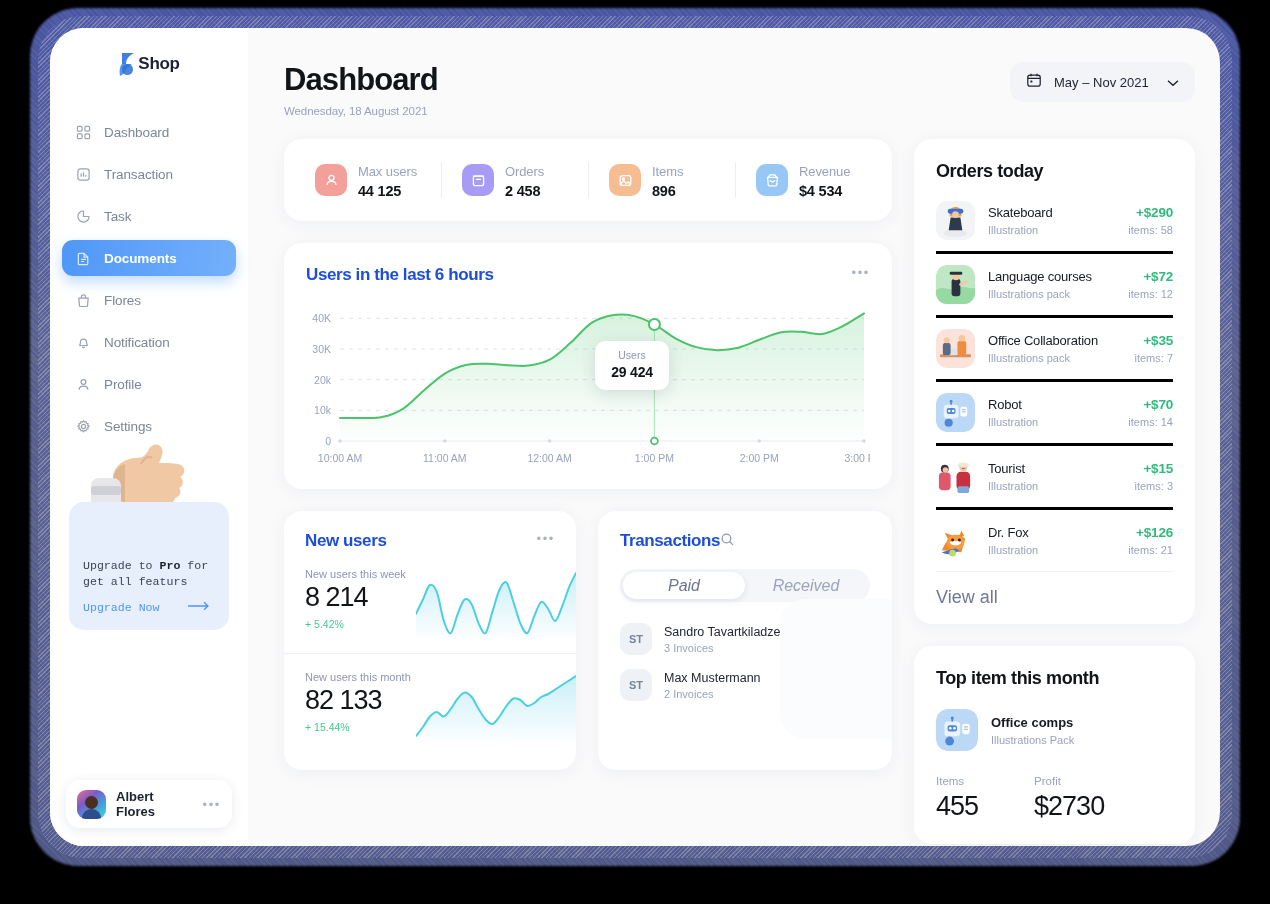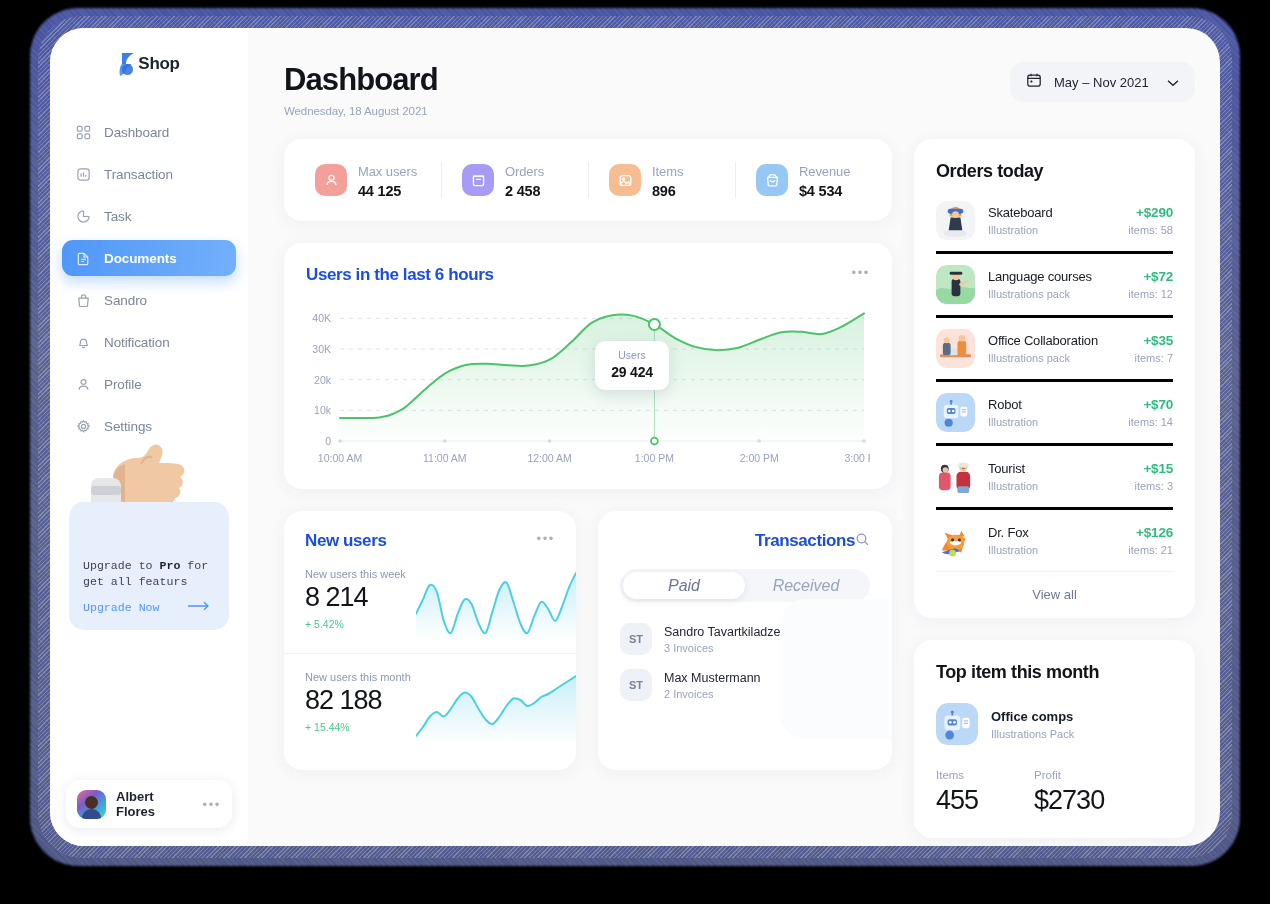--- a/index.html
+++ b/index.html
@@ -141,21 +141,21 @@
   .newusers { width: 292px; flex: 0 0 292px; padding: 20px 0 0 0; height: 259px; overflow: hidden; position: relative; }
   .nu-head { display: flex; align-items: flex-start; justify-content: space-between; padding: 0 21px; }
   .nu-block { position: relative; height: 93px; padding: 17px 21px 0 21px; }
   .nu-divider { height: 1px; background: #eef0f4; margin: 9px 0 0 0; }
   .nu-label { font-size: 11px; color: #8d96b3; }
   .nu-value { font-size: 27px; font-weight: 500; color: #111418; letter-spacing: -1px; margin-top: 2px; }
   .nu-delta { font-size: 10.5px; color: #46c98f; margin-top: 5px; }
   .nu-spark { position: absolute; right: 0; top: 12px; width: 160px; height: 76px; }
 
   .transactions { flex: 1; padding: 20px 0 0 0; height: 259px; position: relative; overflow: hidden; }
-  .tx-head { display: flex; align-items: center; justify-content: flex-end; padding: 0 22px; }
+  .tx-head { display: flex; align-items: center; justify-content: flex-start; padding: 0 22px; }
   .tabs { margin: 18px 22px 0 22px; background: #f4f6f9; border-radius: 20px; height: 33px; display: flex; padding: 3px; }
   .tab { flex: 1; display: flex; align-items: center; justify-content: center; font-size: 16px; color: #9aa3bd; border-radius: 18px; cursor: pointer; font-style: italic; }
   .tab.active { background: #fff; color: #6b7590; box-shadow: 0 2px 7px rgba(35,50,90,.10); font-weight: 500; }
   .tx-list { margin-top: 14px; }
   .tx-row { display: flex; align-items: center; gap: 12px; padding: 7px 22px; cursor: pointer; }
   .tx-ava { width: 32px; height: 32px; border-radius: 10px; background: #eef1f5; color: #79839a; font-size: 11px; font-weight: 600; display: flex; align-items: center; justify-content: center; flex: 0 0 32px; }
   .tx-name { font-size: 12.5px; color: #222733; font-weight: 500; }
   .tx-sub { font-size: 11px; color: #9aa3bd; margin-top: 3px; }
   .tx-ghost { position: absolute; right: -28px; top: 88px; width: 140px; height: 140px; background: #fbfcfd; border-radius: 26px; }
 
@@ -164,21 +164,21 @@
   .orders-title { font-size: 18px; font-weight: bold; color: #111418; letter-spacing: -.4px; }
   .order-row { display: flex; align-items: center; gap: 13px; padding: 11px 0; border-bottom: 3px solid #000000; cursor: pointer; }
   .order-row:last-of-type { border-bottom: none; }
   .ord-thumb { width: 39px; height: 39px; border-radius: 11px; flex: 0 0 39px; overflow: hidden; position: relative; }
   .ord-mid { flex: 1; min-width: 0; }
   .ord-name { font-size: 13px; color: #171b24; letter-spacing: -.2px; }
   .ord-sub { font-size: 11px; color: #9aa3bd; margin-top: 4px; }
   .ord-right { text-align: right; }
   .ord-amt { font-size: 13.5px; font-weight: bold; color: #2fbb7d; letter-spacing: -.2px; }
   .ord-items { font-size: 11px; color: #9aa3bd; margin-top: 4px; }
-  .viewall { border-top: 1px solid #f1f3f7; text-align: center; padding: 15px 0 16px 0; font-size: 13px; color: #6f7996; cursor: pointer; }
+  .viewall { border-top: 1px solid #f1f3f7; padding: 15px 0 16px 0; font-size: 18px; color: #6f7996; cursor: pointer; }
 
   
   .topitem { margin-top: 22px; padding: 22px; }
   .ti-title { font-size: 18px; font-weight: bold; color: #111418; letter-spacing: -.4px; }
   .ti-row { display: flex; align-items: center; gap: 13px; margin-top: 20px; }
   .ti-thumb { width: 42px; height: 42px; border-radius: 12px; flex: 0 0 42px; overflow: hidden; position: relative; }
   .ti-name { font-size: 13px; font-weight: bold; color: #171b24; }
   .ti-sub { font-size: 11px; color: #9aa3bd; margin-top: 4px; }
   .ti-stats { display: flex; gap: 56px; margin-top: 24px; }
   .ti-k { font-size: 11.5px; color: #9aa3bd; }
@@ -245,21 +245,21 @@
           </span>
           <span>Documents</span>
         </div>
         <div class="nav-item">
           <span class="ic">
             <svg width="15" height="15" viewBox="0 0 16 16" fill="none" stroke-width="1.3">
                 <path d="M3 5.5h10l-.7 8a1 1 0 0 1-1 .9H4.7a1 1 0 0 1-1-.9z"></path>
                 <path d="M5.8 5.5V4.2a2.2 2.2 0 0 1 4.4 0v1.3"></path>
               </svg>
           </span>
-          <span>Sandro</span>
+          <span>Flores</span>
         </div>
         <div class="nav-item">
           <span class="ic">
             <svg width="15" height="15" viewBox="0 0 16 16" fill="none" stroke-width="1.3">
                 <path d="M4 11.2c0-1 .7-1.3.7-3.2 0-2 1.2-3.6 3.3-3.6s3.3 1.6 3.3 3.6c0 1.9.7 2.2.7 3.2z"></path>
                 <path d="M6.6 12.6a1.5 1.5 0 0 0 2.8 0"></path>
               </svg>
           </span>
           <span>Notification</span>
         </div>
@@ -465,21 +465,21 @@
                         <stop offset="100%" stop-color="#4cc8e8" stop-opacity="0.01"></stop>
                       </linearGradient>
                     </defs>
                     <path d="M0,50.8 C1.1594202898550725,48.4 4.637681159420289,41.199999999999996 6.956521739130435,36.4 C9.27536231884058,31.599999999999998 11.594202898550725,23.2 13.91304347826087,22 C16.231884057971016,20.8 18.55072463768116,23.199999999999996 20.869565217391305,29.199999999999996 C23.18840579710145,35.199999999999996 25.507246376811594,51.2 27.82608695652174,58 C30.144927536231883,64.8 32.463768115942024,71.2 34.78260869565217,70 C37.10144927536232,68.8 39.42028985507246,56.4 41.73913043478261,50.8 C44.05797101449276,45.199999999999996 46.376811594202906,38 48.69565217391305,36.4 C51.01449275362319,34.8 53.33333333333333,37.2 55.65217391304348,41.2 C57.971014492753625,45.2 60.289855072463766,55.6 62.608695652173914,60.4 C64.92753623188406,65.2 67.2463768115942,72 69.56521739130434,70 C71.88405797101449,68 74.20289855072464,55.60000000000001 76.52173913043478,48.400000000000006 C78.84057971014492,41.2 81.15942028985508,31.600000000000005 83.47826086956522,26.800000000000004 C85.79710144927536,22.000000000000004 88.1159420289855,17.6 90.43478260869564,19.6 C92.75362318840578,21.6 95.07246376811594,31.999999999999996 97.3913043478261,38.8 C99.71014492753625,45.599999999999994 102.02898550724639,55.199999999999996 104.34782608695653,60.4 C106.66666666666667,65.6 108.98550724637681,71.2 111.30434782608695,70 C113.6231884057971,68.8 115.94202898550724,58.400000000000006 118.26086956521738,53.2 C120.57971014492752,48 122.89855072463769,40 125.21739130434783,38.8 C127.53623188405797,37.599999999999994 129.8550724637681,42.8 132.17391304347825,46 C134.4927536231884,49.2 136.81159420289853,58.4 139.1304347826087,58 C141.44927536231884,57.6 143.76811594202897,49.2 146.08695652173913,43.6 C148.40579710144928,38 150.7246376811594,30 153.04347826086956,24.4 C155.36231884057972,18.799999999999997 158.84057971014494,12.4 160,10 L160,76 L0,76 Z" fill="url(#sg0)"></path>
                     <path d="M0,50.8 C1.1594202898550725,48.4 4.637681159420289,41.199999999999996 6.956521739130435,36.4 C9.27536231884058,31.599999999999998 11.594202898550725,23.2 13.91304347826087,22 C16.231884057971016,20.8 18.55072463768116,23.199999999999996 20.869565217391305,29.199999999999996 C23.18840579710145,35.199999999999996 25.507246376811594,51.2 27.82608695652174,58 C30.144927536231883,64.8 32.463768115942024,71.2 34.78260869565217,70 C37.10144927536232,68.8 39.42028985507246,56.4 41.73913043478261,50.8 C44.05797101449276,45.199999999999996 46.376811594202906,38 48.69565217391305,36.4 C51.01449275362319,34.8 53.33333333333333,37.2 55.65217391304348,41.2 C57.971014492753625,45.2 60.289855072463766,55.6 62.608695652173914,60.4 C64.92753623188406,65.2 67.2463768115942,72 69.56521739130434,70 C71.88405797101449,68 74.20289855072464,55.60000000000001 76.52173913043478,48.400000000000006 C78.84057971014492,41.2 81.15942028985508,31.600000000000005 83.47826086956522,26.800000000000004 C85.79710144927536,22.000000000000004 88.1159420289855,17.6 90.43478260869564,19.6 C92.75362318840578,21.6 95.07246376811594,31.999999999999996 97.3913043478261,38.8 C99.71014492753625,45.599999999999994 102.02898550724639,55.199999999999996 104.34782608695653,60.4 C106.66666666666667,65.6 108.98550724637681,71.2 111.30434782608695,70 C113.6231884057971,68.8 115.94202898550724,58.400000000000006 118.26086956521738,53.2 C120.57971014492752,48 122.89855072463769,40 125.21739130434783,38.8 C127.53623188405797,37.599999999999994 129.8550724637681,42.8 132.17391304347825,46 C134.4927536231884,49.2 136.81159420289853,58.4 139.1304347826087,58 C141.44927536231884,57.6 143.76811594202897,49.2 146.08695652173913,43.6 C148.40579710144928,38 150.7246376811594,30 153.04347826086956,24.4 C155.36231884057972,18.799999999999997 158.84057971014494,12.4 160,10" fill="none" stroke="#4ad0e0" stroke-width="2" stroke-linecap="round"></path>
                   </svg>
               </div>
               <div class="nu-divider"></div>
               <div class="nu-block">
                 <div class="nu-label">New users this month</div>
-                <div class="nu-value">82 188</div>
+                <div class="nu-value">82 133</div>
                 <div class="nu-delta">+ 15.44%</div>
                 <svg class="nu-spark" id="spark1" viewBox="0 0 160 76" preserveAspectRatio="none">
                     <defs>
                       <linearGradient id="sg1" x1="0" y1="0" x2="0" y2="1">
                         <stop offset="0%" stop-color="#4cc8e8" stop-opacity="0.30"></stop>
                         <stop offset="100%" stop-color="#4cc8e8" stop-opacity="0.01"></stop>
                       </linearGradient>
                     </defs>
                     <path d="M0,70 C1.1594202898550725,68.5 4.637681159420289,64.25 6.956521739130435,61 C9.27536231884058,57.75 11.594202898550725,53 13.91304347826087,50.5 C16.231884057971016,48 18.55072463768116,46 20.869565217391305,46 C23.18840579710145,46 25.507246376811594,51 27.82608695652174,50.5 C30.144927536231883,50 32.463768115942024,46 34.78260869565217,43 C37.10144927536232,40 39.42028985507246,35.25 41.73913043478261,32.5 C44.05797101449276,29.75 46.376811594202906,26.75 48.69565217391305,26.5 C51.01449275362319,26.25 53.33333333333333,28.25 55.65217391304348,31 C57.971014492753625,33.75 60.289855072463766,39.25 62.608695652173914,43 C64.92753623188406,46.75 67.2463768115942,51 69.56521739130434,53.5 C71.88405797101449,56 74.20289855072464,58.5 76.52173913043478,58 C78.84057971014492,57.5 81.15942028985508,53.5 83.47826086956522,50.5 C85.79710144927536,47.5 88.1159420289855,43 90.43478260869564,40 C92.75362318840578,37 95.07246376811594,33.5 97.3913043478261,32.5 C99.71014492753625,31.5 102.02898550724639,32.75 104.34782608695653,34 C106.66666666666667,35.25 108.98550724637681,39.5 111.30434782608695,40 C113.6231884057971,40.5 115.94202898550724,38.5 118.26086956521738,37 C120.57971014492752,35.5 122.89855072463769,32.5 125.21739130434783,31 C127.53623188405797,29.5 129.8550724637681,29.25 132.17391304347825,28 C134.4927536231884,26.75 136.81159420289853,25 139.1304347826087,23.5 C141.44927536231884,22 143.76811594202897,20.5 146.08695652173913,19 C148.40579710144928,17.5 150.7246376811594,16 153.04347826086956,14.5 C155.36231884057972,13 158.84057971014494,10.75 160,10 L160,76 L0,76 Z" fill="url(#sg1)"></path>
                     <path d="M0,70 C1.1594202898550725,68.5 4.637681159420289,64.25 6.956521739130435,61 C9.27536231884058,57.75 11.594202898550725,53 13.91304347826087,50.5 C16.231884057971016,48 18.55072463768116,46 20.869565217391305,46 C23.18840579710145,46 25.507246376811594,51 27.82608695652174,50.5 C30.144927536231883,50 32.463768115942024,46 34.78260869565217,43 C37.10144927536232,40 39.42028985507246,35.25 41.73913043478261,32.5 C44.05797101449276,29.75 46.376811594202906,26.75 48.69565217391305,26.5 C51.01449275362319,26.25 53.33333333333333,28.25 55.65217391304348,31 C57.971014492753625,33.75 60.289855072463766,39.25 62.608695652173914,43 C64.92753623188406,46.75 67.2463768115942,51 69.56521739130434,53.5 C71.88405797101449,56 74.20289855072464,58.5 76.52173913043478,58 C78.84057971014492,57.5 81.15942028985508,53.5 83.47826086956522,50.5 C85.79710144927536,47.5 88.1159420289855,43 90.43478260869564,40 C92.75362318840578,37 95.07246376811594,33.5 97.3913043478261,32.5 C99.71014492753625,31.5 102.02898550724639,32.75 104.34782608695653,34 C106.66666666666667,35.25 108.98550724637681,39.5 111.30434782608695,40 C113.6231884057971,40.5 115.94202898550724,38.5 118.26086956521738,37 C120.57971014492752,35.5 122.89855072463769,32.5 125.21739130434783,31 C127.53623188405797,29.5 129.8550724637681,29.25 132.17391304347825,28 C134.4927536231884,26.75 136.81159420289853,25 139.1304347826087,23.5 C141.44927536231884,22 143.76811594202897,20.5 146.08695652173913,19 C148.40579710144928,17.5 150.7246376811594,16 153.04347826086956,14.5 C155.36231884057972,13 158.84057971014494,10.75 160,10" fill="none" stroke="#4ad0e0" stroke-width="2" stroke-linecap="round"></path>

